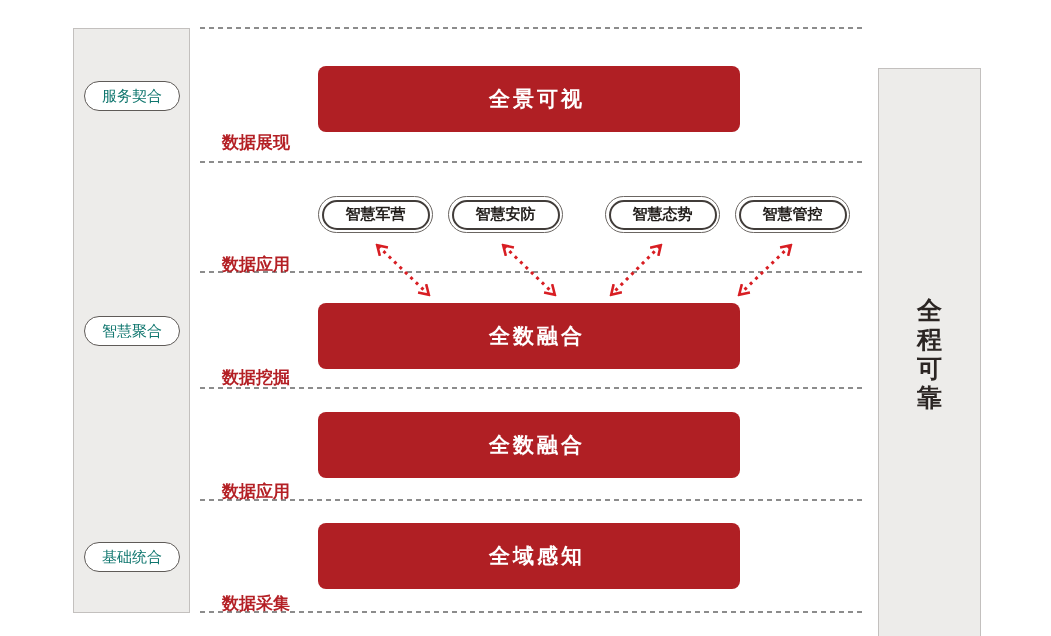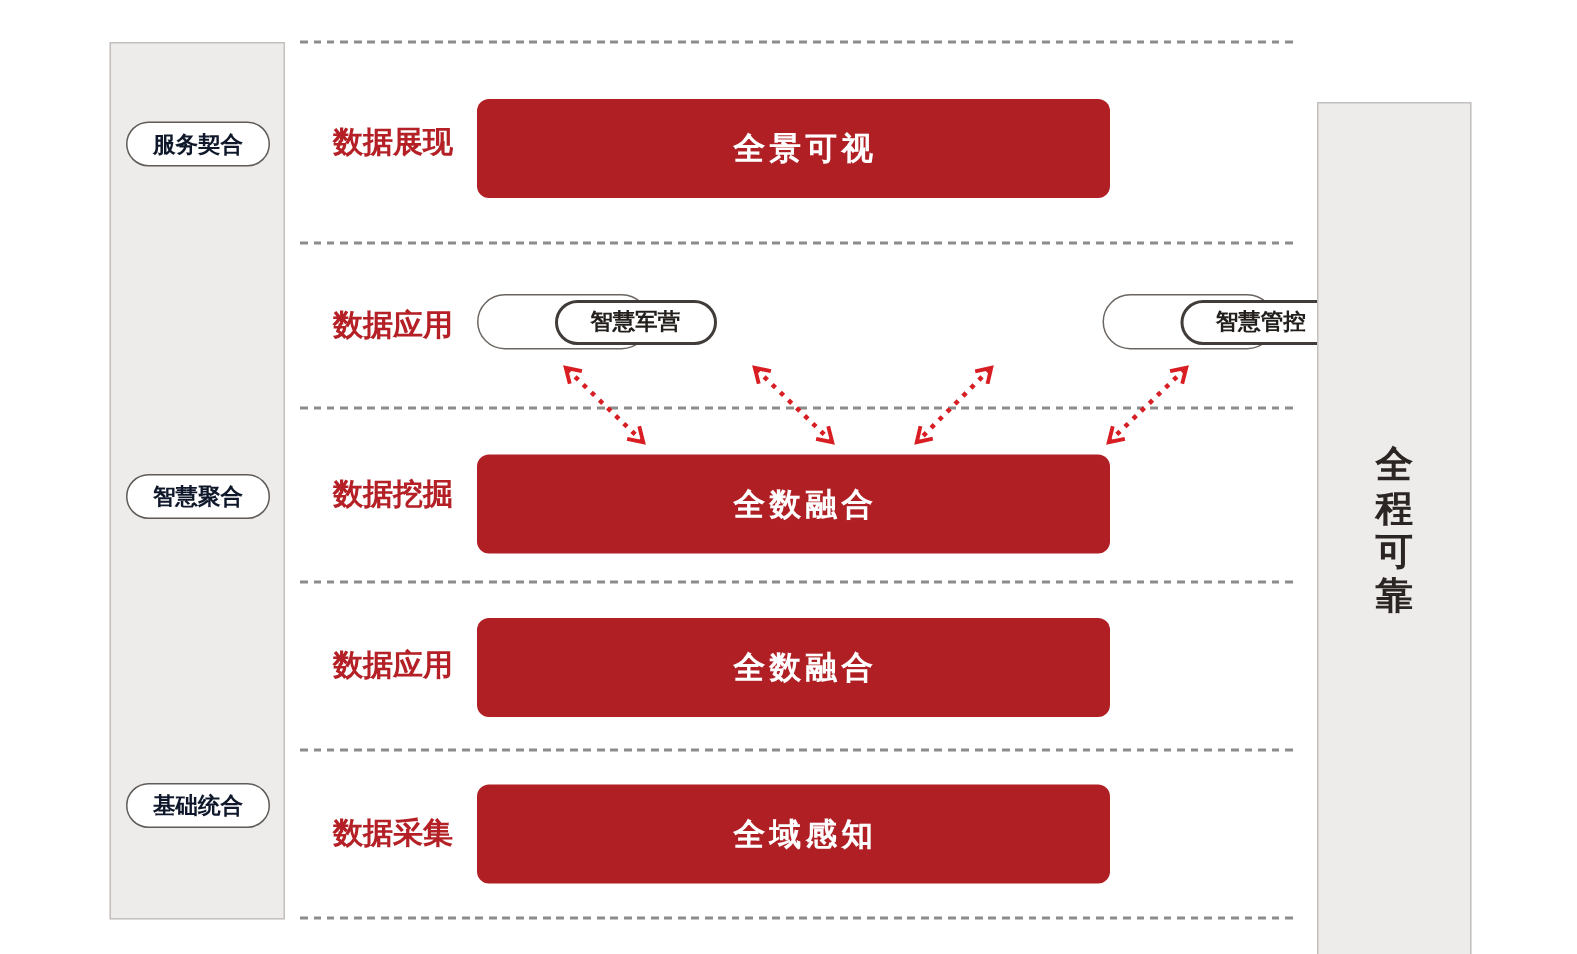--- a/index.html
+++ b/index.html
@@ -28,22 +28,22 @@
   .side-pill {
     position: absolute;
     left: 10px;
     width: 96px;
     height: 30px;
     background: #ffffff;
     border: 1.5px solid #5f5b58;
     border-radius: 15px;
     display: flex; align-items: center; justify-content: center;
     font-size: 15px;
-    font-weight: 700;
-    color: #0f172a;
+    font-weight: 400;
+    color: #0f766e;
     white-space: nowrap;
   }
   .vertical-label {
     width: 27px;
     font-size: 25px;
     line-height: 1.16;
     font-weight: 700;
     color: #2b2523;
     word-break: break-all;
     text-align: center;
@@ -56,24 +56,25 @@
     width: 666px;
     height: 2px;
     background: repeating-linear-gradient(to right, #8c8c8c 0 5px, transparent 5px 9px);
   }
   
   .row-label {
     position: absolute;
     left: 222px;
     height: 24px;
     line-height: 24px;
-    font-size: 20px;
+    font-size: 17px;
     font-weight: 700;
     color: #b42025;
     white-space: nowrap;
+    margin-top: 48px;
   }
   
   .red-bar {
     position: absolute;
     left: 318px;
     width: 422px;
     height: 66px;
     background: #b01f24;
     border-radius: 8px;
     display: flex; align-items: center; justify-content: center;
@@ -98,41 +99,40 @@
   .app-pill-inner {
     width: 100%; height: 100%;
     border: 2px solid #413c39;
     border-radius: 15px;
     background: #ffffff;
     display: flex; align-items: center; justify-content: center;
     font-size: 15px;
     font-weight: 700;
     color: #221e1b;
     white-space: nowrap;
-    margin-left: 48px;
   }
   .arrows-layer {
     position: absolute;
     left: 0; top: 0;
     pointer-events: none;
   }
 </style>
 </head>
 <body>
 
 <div class="canvas">
 
   <div class="side-panel left">
     <div class="side-pill" style="top:52px">
         <span>服务契合</span>
       </div>
     <div class="side-pill" style="top:287px">
         <span>智慧聚合</span>
       </div>
-    <div class="side-pill" style="top:493px">
+    <div class="side-pill" style="top:513px">
         <span>基础统合</span>
       </div>
   </div>
 
   <div class="divider" style="top:27px"></div>
   <div class="divider" style="top:161px"></div>
   <div class="divider" style="top:271px"></div>
   <div class="divider" style="top:387px"></div>
   <div class="divider" style="top:499px"></div>
   <div class="divider" style="top:611px"></div>
@@ -144,20 +144,26 @@
   <div class="row-label" style="top:544px">数据采集</div>
 
   <div class="red-bar" style="top:66px">全景可视</div>
   <div class="red-bar" style="top:303px">全数融合</div>
   <div class="red-bar" style="top:412px">全数融合</div>
   <div class="red-bar" style="top:523px">全域感知</div>
 
   <div class="app-pill" style="left:318px">
     <div class="app-pill-inner">智慧军营</div>
   </div>
+  <div class="app-pill" style="left:448px">
+    <div class="app-pill-inner">智慧安防</div>
+  </div>
+  <div class="app-pill" style="left:605px">
+    <div class="app-pill-inner">智慧态势</div>
+  </div>
   <div class="app-pill" style="left:735px">
     <div class="app-pill-inner">智慧管控</div>
   </div>
 
   <svg class="arrows-layer" width="1051" height="636" viewBox="0 0 1051 636">
     <defs>
       <marker id="ah" viewBox="0 0 12 12" refX="9" refY="6" markerWidth="14" markerHeight="14" markerUnits="userSpaceOnUse" orient="auto-start-reverse">
         <path d="M2,1 L10,6 L2,11" fill="none" stroke="#d81e23" stroke-width="2.2"></path>
       </marker>
     </defs>

